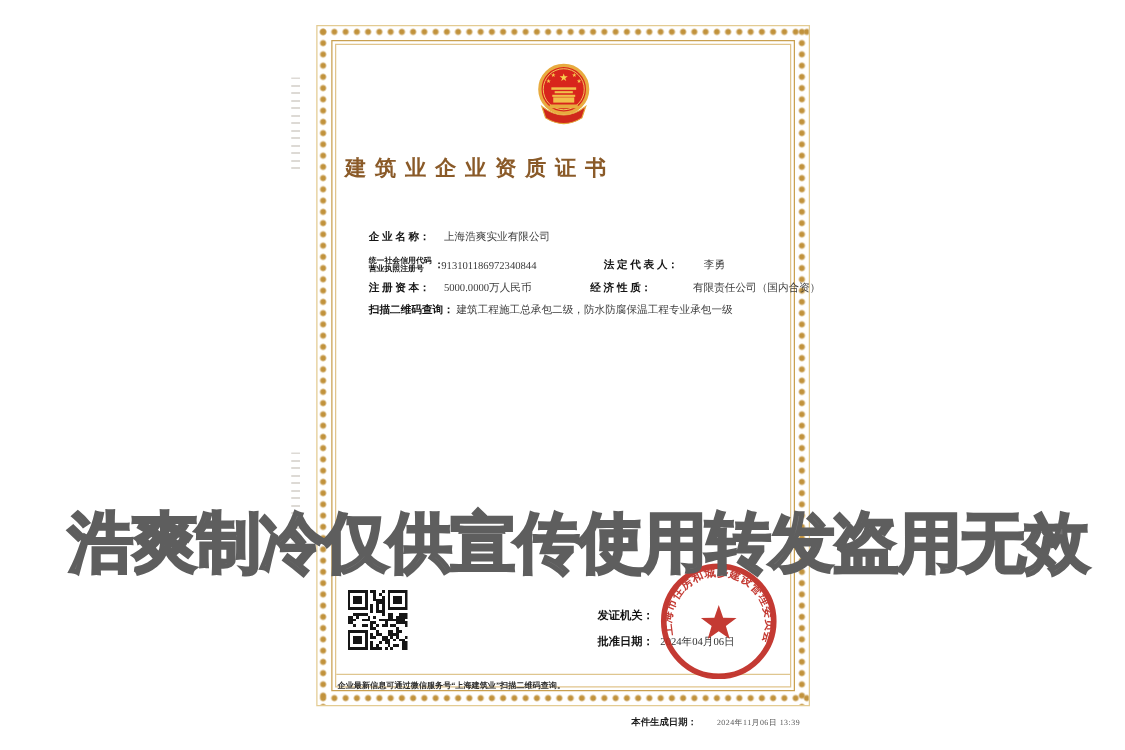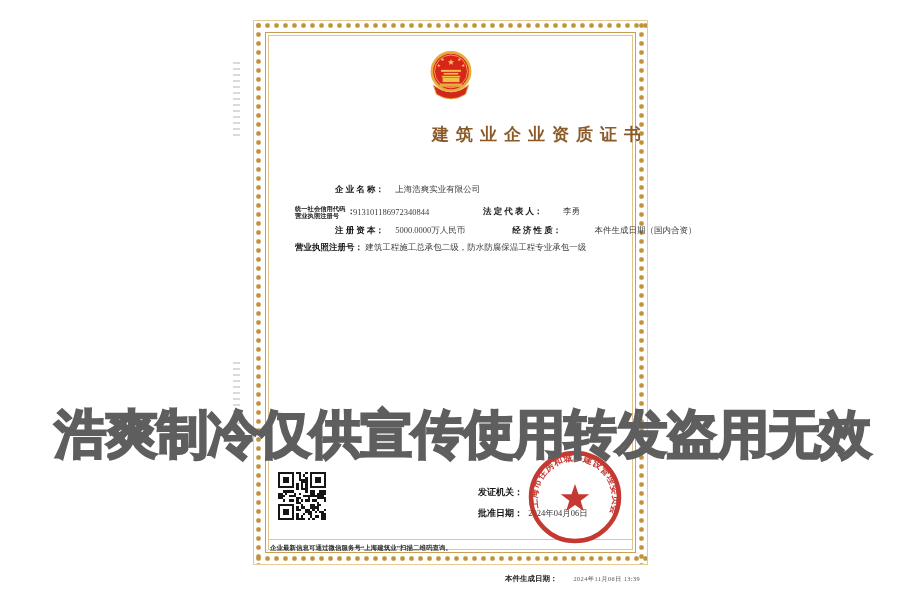--- a/index.html
+++ b/index.html
@@ -17,26 +17,26 @@
   .band.bottom{left:1px;right:1px;bottom:1px;height:10px;}
   .band.left{top:1px;bottom:1px;left:1px;width:10px;}
   .band.right{top:1px;bottom:1px;right:1px;width:10px;}
   .frame-line-a{position:absolute;inset:12px;border:1px solid #c9a050;}
   .frame-line-b{position:absolute;inset:15px;border:1px solid #e0c48c;}
 
   
   .emblem{position:absolute;top:30px;left:50%;transform:translateX(-50%);}
 
   
-  .cert-title{position:absolute;top:103px;left:16px;right:0;text-align:right;
+  .cert-title{position:absolute;top:103px;left:16px;right:0;text-align:left;
               font-size:17px;font-weight:bold;letter-spacing:7px;text-indent:7px;color:#8a5a28;}
 
   
   .fields{position:absolute;left:42px;top:163px;width:340px;font-size:8.5px;}
-  .frow{white-space:nowrap;height:17px;line-height:12px;margin-left:40px;}
+  .frow{white-space:nowrap;height:17px;line-height:12px;}
   .flabel{font-weight:bold;color:#141414;font-size:8.5px;display:inline-block;vertical-align:top;}
   .fvalue{color:#3c3c3c;font-size:8.5px;display:inline-block;vertical-align:top;}
   .w1{width:58px;}
   .w2{width:115px;}
   .w3{width:80px;}
   .credit-row{height:24px;display:flex;align-items:center;line-height:normal;}
   .credit-stack{width:52px;display:inline-block;}
   .credit-stack div{font-weight:bold;font-size:6.3px;line-height:7.5px;color:#141414;text-align:justify;}
   .credit-colon{font-weight:bold;font-size:8.5px;width:6px;display:inline-block;}
   .credit-val{width:130px;display:inline-block;color:#3c3c3c;}
@@ -123,24 +123,24 @@
         </span>
         <span class="credit-colon">：</span>
         <span class="credit-val">913101186972340844</span>
         <span class="flabel w3">法 定 代 表 人：</span>
         <span class="fvalue">李勇</span>
       </div>
       <div class="frow">
         <span class="flabel w1">注 册 资 本：</span>
         <span class="fvalue w2">5000.0000万人民币</span>
         <span class="flabel w3">经 济 性 质：</span>
-        <span class="fvalue">本件生成日期（国内合资）</span>
+        <span class="fvalue">有限责任公司（国内合资）</span>
       </div>
       <div class="qual-row">
-        <span class="flabel">营业执照注册号：</span>
+        <span class="flabel">扫描二维码查询：</span>
         <span class="fvalue">建筑工程施工总承包二级，防水防腐保温工程专业承包一级</span>
       </div>
     </div>
 
     <div class="qr"><svg viewBox="0 0 21 21" width="48" height="48" shape-rendering="crispEdges">
           <rect x="0" y="0" width="7" height="7" fill="#161616"></rect>
           <rect x="1" y="1" width="5" height="5" fill="#ffffff"></rect>
           <rect x="2" y="2" width="3" height="3" fill="#161616"></rect>
           <rect x="14" y="0" width="7" height="7" fill="#161616"></rect>
           <rect x="15" y="1" width="5" height="5" fill="#ffffff"></rect>

